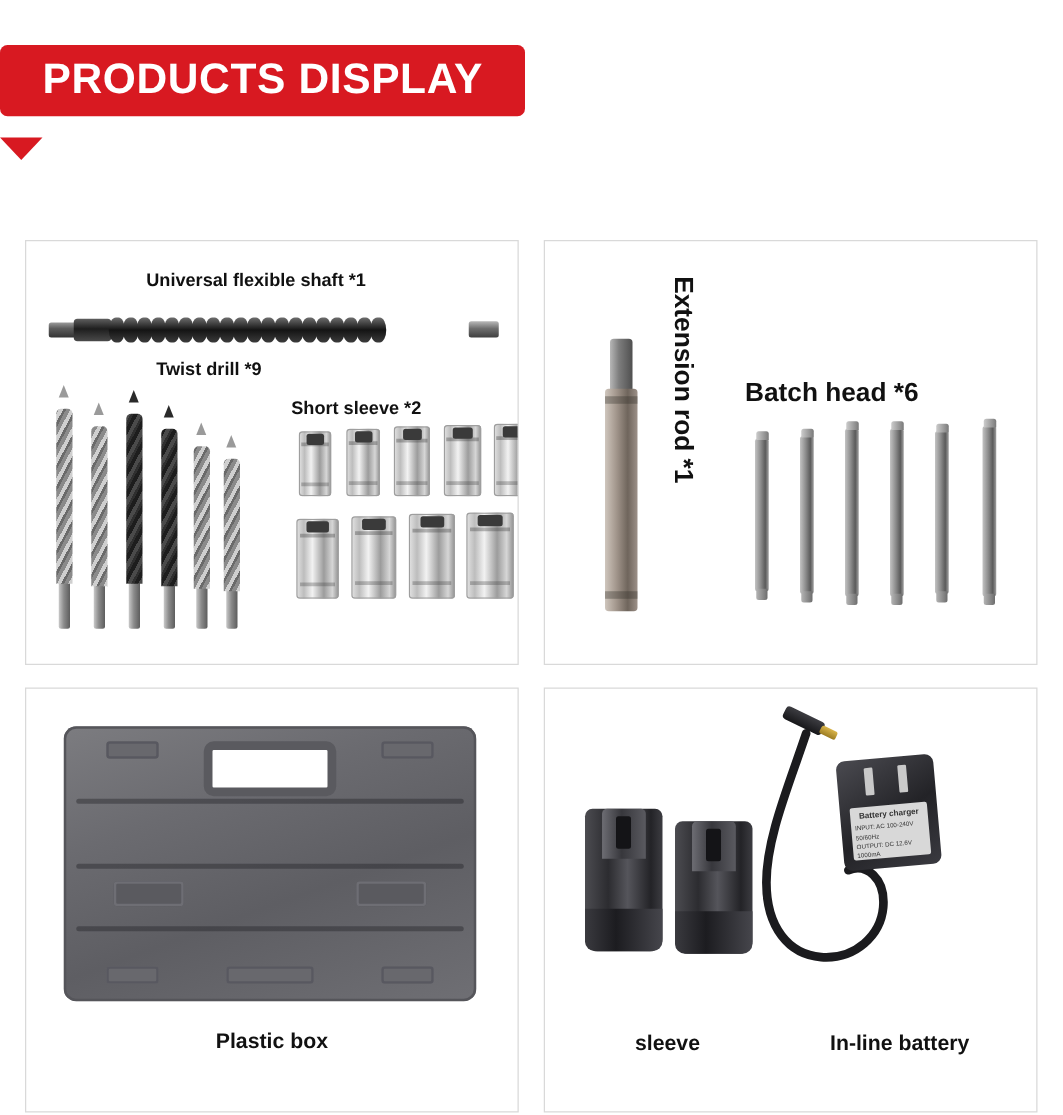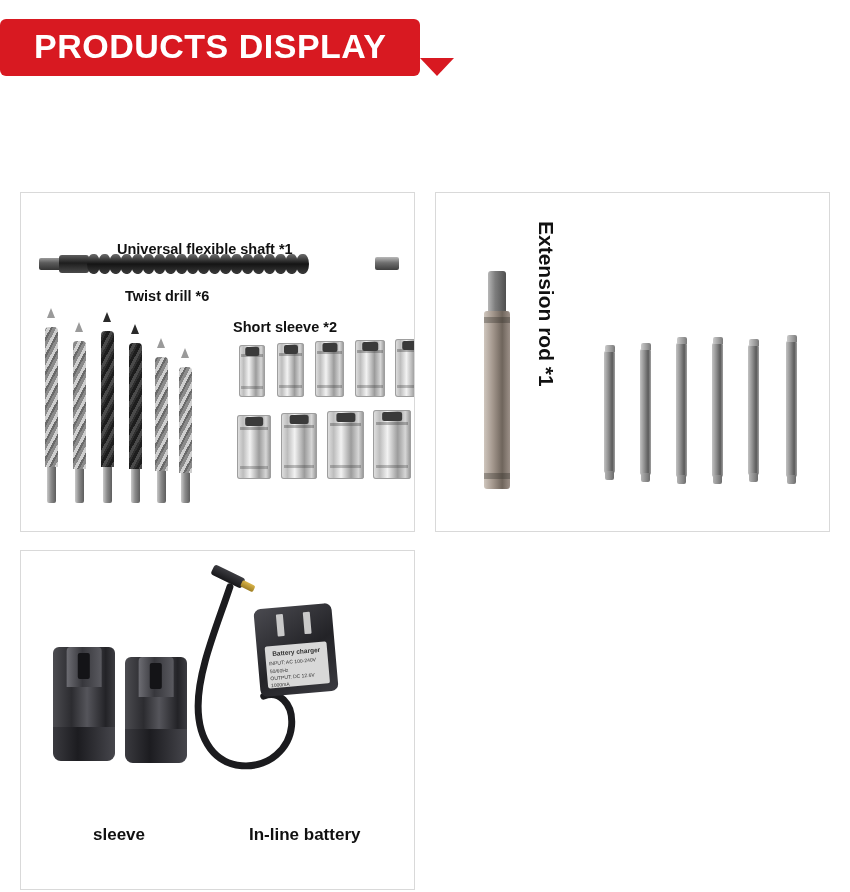--- a/index.html
+++ b/index.html
@@ -12,24 +12,24 @@
     height: 892px;
     font-family: "Liberation Sans", sans-serif;
     color: #111111;
     overflow: hidden;
     position: relative;
   }
 
   
   .header {
     width: 100%;
-    padding-top: 19px;
+    padding-top: 36px;
     display: flex;
-    flex-direction: row;
-    align-items: flex-end;
+    flex-direction: column;
+    align-items: flex-start;
   }
   .title-banner {
     background: #d81921;
     color: #ffffff;
     font-size: 34px;
     font-weight: bold;
     letter-spacing: 0.5px;
     padding: 9px 34px 11px 34px;
     border-radius: 6px;
     line-height: 1.1;
@@ -482,23 +482,23 @@
           <div class="bead"></div>
           <div class="bead"></div>
         <div class="bead"></div>
           <div class="bead"></div>
           <div class="bead"></div>
           <div class="bead"></div>
       </div>
       <div class="shaft-tip"></div>
     </div>
 
-    <div class="lbl" style="left:96px; top:48px;">Universal flexible shaft *1</div>
-
-    <div class="lbl" style="left:104px; top:95px;">Twist drill *6</div>
+    <div class="lbl" style="left:96px; top:24px;">Universal flexible shaft *1</div>
+
+    <div class="lbl" style="left:104px; top:95px;">Twist drill *9</div>
 
     <div class="lbl" style="left:212px; top:126px;">Short sleeve *2</div>
 
     <div>
       <div class="bit" style="left:24px; height:186px; top:124px;">
         <div class="shank" style="height:40px;"></div>
         <div class="flute" style="height:140px; bottom:36px;"></div>
         <div class="point" style="top:-9px;"></div>
       </div>
       <div class="bit" style="left:52px; height:172px; top:138px;">
@@ -567,20 +567,21 @@
     <div class="exrod">
       <div class="hex"></div>
       <div class="body">
         <div class="ring" style="top:6px;"></div>
         <div class="ring" style="bottom:10px;"></div>
       </div>
     </div>
 
     <div class="lbl-vert" style="left:122px; top:28px;">Extension rod *1</div>
 
+    <div class="lbl-big" style="left:160px; top:110px;">Batch head *6</div>
 
     <div>
       <div class="bhead" style="left:168px; top:158px; height:122px;">
           <div class="top"></div>
           <div class="tip"></div>
         </div>
       <div class="bhead" style="left:204px; top:156px; height:126px;">
           <div class="top"></div>
           <div class="tip"></div>
         </div>
@@ -596,20 +597,36 @@
           <div class="top"></div>
           <div class="tip"></div>
         </div>
       <div class="bhead" style="left:350px; top:148px; height:136px;">
           <div class="top"></div>
           <div class="tip"></div>
         </div>
     </div>
   </div>
 
+  <div class="panel">
+    <div class="box-case">
+      <div class="box-handle"></div>
+      <div class="box-seam" style="top:58px;"></div>
+      <div class="box-seam" style="top:110px;"></div>
+      <div class="box-seam" style="top:160px;"></div>
+      <div class="box-latch" style="left:40px; top:124px;"></div>
+      <div class="box-latch" style="right:40px; top:124px;"></div>
+      <div class="box-corner" style="left:34px; top:12px;"></div>
+      <div class="box-corner" style="right:34px; top:12px;"></div>
+      <div class="box-corner" style="left:34px; bottom:14px;"></div>
+      <div class="box-corner" style="right:34px; bottom:14px;"></div>
+      <div class="box-corner" style="left:50%; transform:translateX(-50%); bottom:14px; width:70px;"></div>
+    </div>
+    <div class="cap-label" style="left:50%; transform:translateX(-50%); top:272px;">Plastic box</div>
+  </div>
 
   <div class="panel">
 
     <div class="batt" style="left:32px; top:96px; width:62px; height:114px;">
       <div class="cap"></div>
       <div class="slot"></div>
       <div class="base"></div>
     </div>
     <div class="batt" style="left:104px; top:106px; width:62px; height:106px;">
       <div class="cap"></div>

